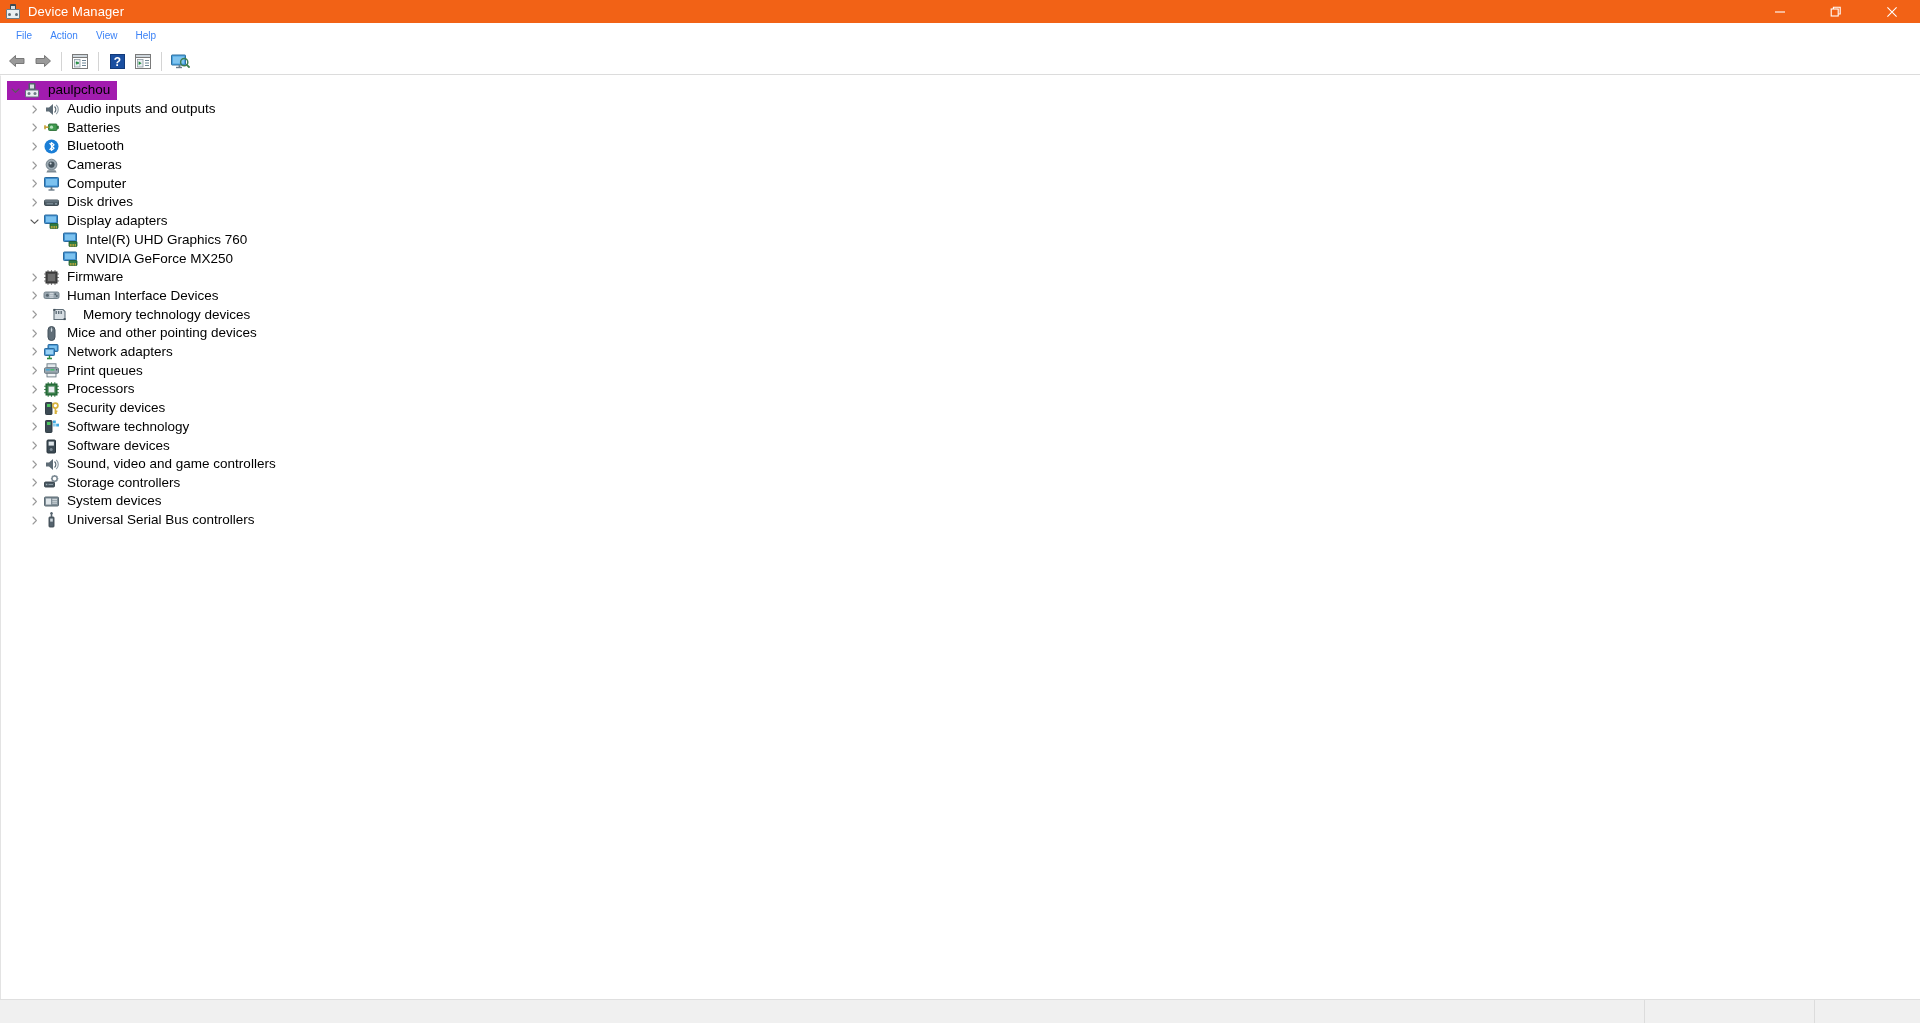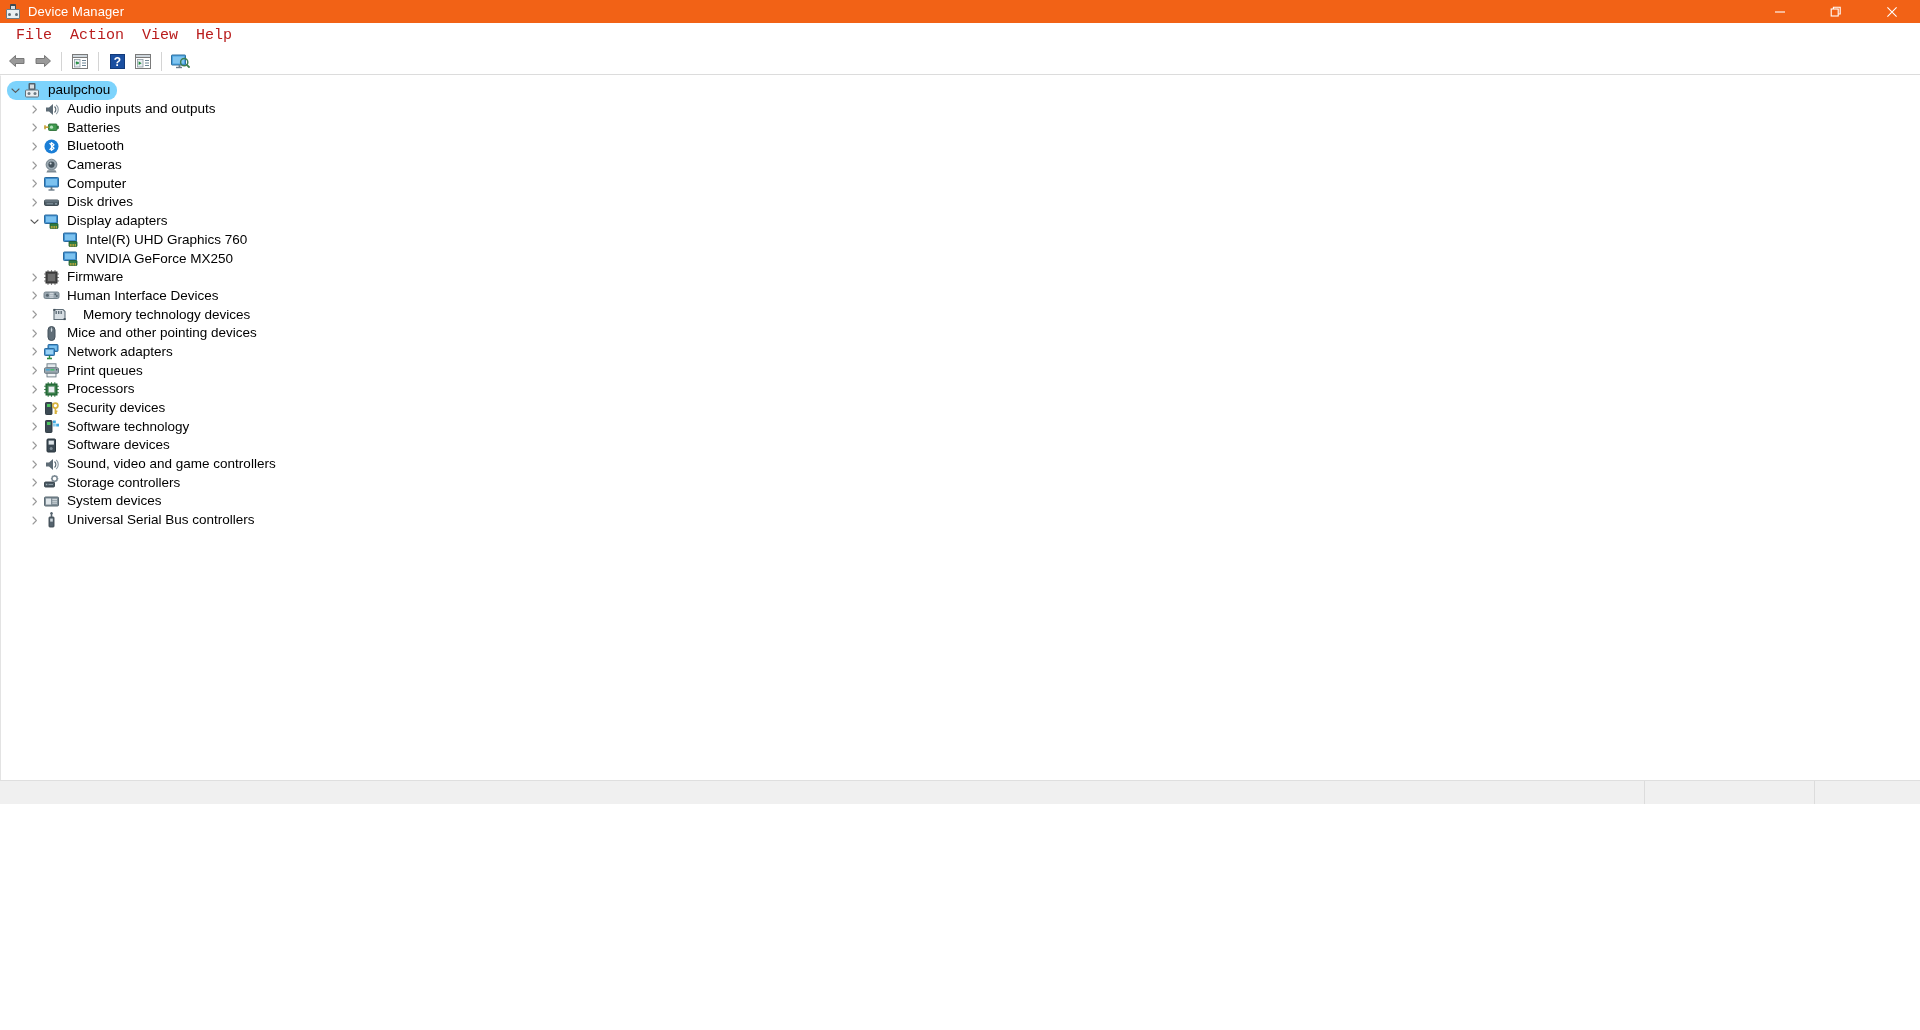--- a/index.html
+++ b/index.html
@@ -3,21 +3,21 @@
 <meta charset="utf-8">
 <style>
   * { box-sizing: border-box; margin: 0; padding: 0; }
   html, body {
     width: 1920px; height: 1030px;
     overflow: hidden;
     background: #ffffff;
     font-family: "Liberation Sans", sans-serif;
   }
   .window {
-    width: 1920px; height: 804px;
+    width: 1920px; height: 1023px;
     display: flex; flex-direction: column;
     background: #ffffff;
   }
 
   
   .titlebar {
     height: 23px;
     background: #f26216;
     display: flex; align-items: center;
     flex: 0 0 23px;
@@ -74,27 +74,26 @@
   
   .menubar {
     height: 25px;
     flex: 0 0 25px;
     background: #ffffff;
     display: flex; align-items: center;
     padding-left: 7px;
     border-bottom: 1px solid #ffffff;
   }
   .menu-item {
-    font-size: 15px;
-    color: #b91c1c;
+    font-size: 10px;
+    color: #3b82f6;
     padding: 3px 9px;
     line-height: 17px;
     cursor: default;
     white-space: nowrap;
-    font-family: Liberation Mono, monospace;
   }
 
   
   .toolbar {
     height: 27px;
     flex: 0 0 27px;
     background: #ffffff;
     display: flex; align-items: center;
     padding-left: 4px;
     border-bottom: 1px solid #dcdcdc;
@@ -132,22 +131,21 @@
     height: 18.7px;
     cursor: default;
     white-space: nowrap;
   }
   .row-inner {
     display: flex; align-items: center;
     height: 18.7px;
     padding-right: 7px;
   }
   .row.selected .row-inner {
-    background: #7dd3fc;
-    border-radius: 9px;
+    background: #a21caf;
   }
   .twisty {
     width: 17px; height: 18px;
     flex: 0 0 17px;
     display: flex; align-items: center; justify-content: center;
   }
   .twisty svg { display: block; }
   .node-icon {
     width: 17px; height: 17px;
     flex: 0 0 17px;
@@ -615,21 +613,21 @@
                 <rect x="4" y="4" width="3.5" height="3" fill="#4ec45f"></rect>
                 <rect x="10" y="2.5" width="2.8" height="2.8" fill="#3fa8e0"></rect>
                 <rect x="13.2" y="5.7" width="2.8" height="2.8" fill="#3fa8e0"></rect>
                 <rect x="10" y="5.7" width="2.8" height="2.8" fill="#8fd0f0"></rect>
               </svg>
             </span>
             <span class="node-label">Software technology</span>
           </div>
         </div>
         <div class="row">
-          <div class="row-inner" style="margin-left: 25px;">
+          <div class="row-inner" style="margin-left: 25px; align-items: flex-end;">
             <span class="twisty">
               <svg width="11" height="11" viewBox="0 0 11 11">
                 <path d="M4 2 L7.4 5.5 L4 9" stroke="#9a9a9a" stroke-width="1.1" fill="none" stroke-linecap="round" stroke-linejoin="round"></path>
               </svg>
             </span>
             <span class="node-icon">
               <svg width="17" height="17" viewBox="0 0 17 17">
                 <rect x="4" y="2" width="8.5" height="13" rx="1" fill="#3c4a54" stroke="#28343c" stroke-width="1"></rect>
                 <rect x="5.6" y="3.6" width="5.3" height="4" fill="#dfe6ea"></rect>
                 <circle cx="8.2" cy="11.4" r="1.5" fill="#7e8c96"></circle>

